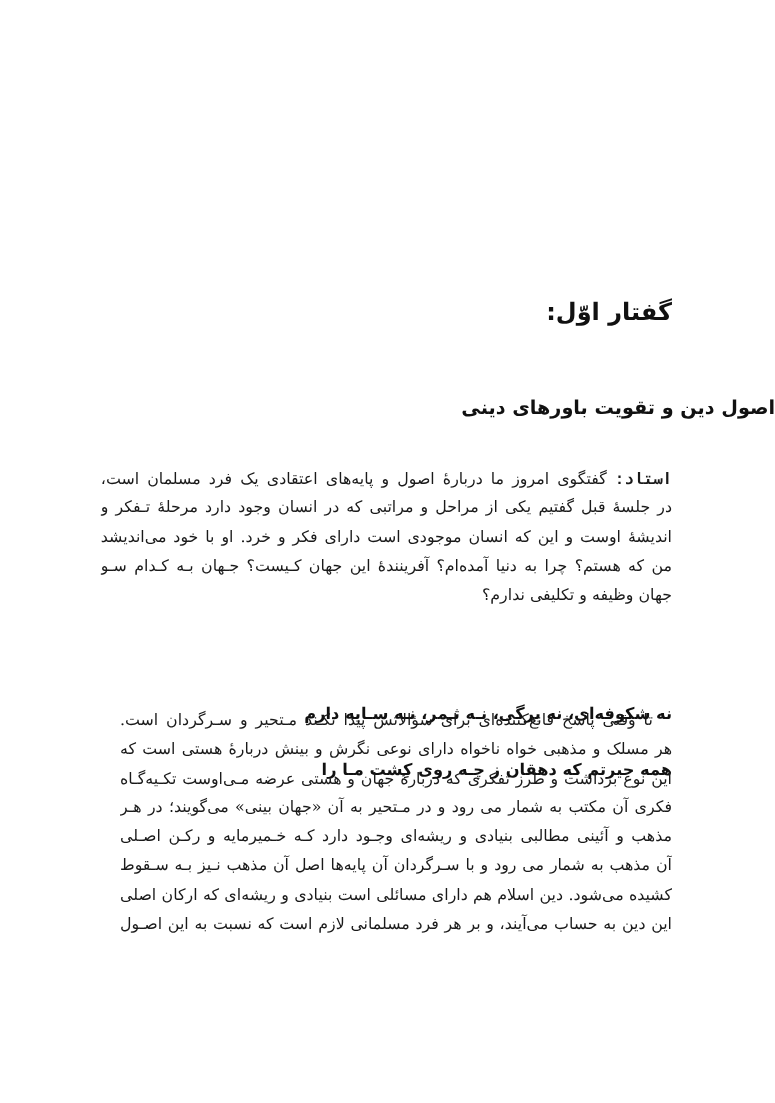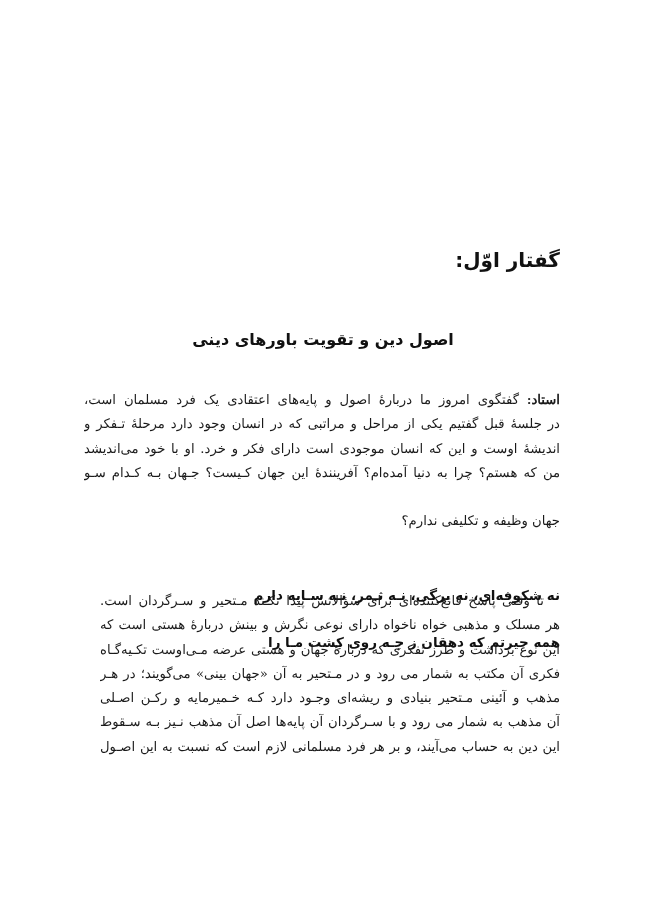--- a/index.html
+++ b/index.html
@@ -7,35 +7,35 @@
       width: 646px; height: 919px; position: relative; overflow: hidden;
       font-family: "DejaVu Sans", "Liberation Sans", sans-serif;
       color: #1a1a1a;
     }
     .page { position: absolute; left: 0; top: 0; width: 646px; height: 753px; }
     .chapter-title {
       position: absolute; right: 86px; top: 248px;
       font-size: 20px; font-weight: bold; direction: rtl; color: #111;
     }
     .section-title {
-      position: absolute; left: 0; right: 0; top: 330px; text-align: center;
+      position: absolute; left: 0; right: 0; top: 330px; 
       font-size: 16px; font-weight: bold; direction: rtl; color: #111;
     }
     .body-block {
       position: absolute; left: 84px; right: 86px;
       direction: rtl; font-family: "DejaVu Serif", "Liberation Serif", serif;
       font-size: 13.2px; color: #1a1a1a;
     }
     .line {
       display: block; height: 24.3px; line-height: 24.3px;
       text-align: justify; text-align-last: justify; white-space: nowrap;
       overflow: hidden;
     }
-    .line.last { text-align-last: right; margin-top: 24px; }
-    .speaker { font-weight: bold; font-family: Liberation Serif, serif; }
+    .line.last { text-align-last: right; }
+    .speaker { font-weight: bold; font-family: Liberation Mono, monospace; }
     .p1 { top: 388px; }
     .poem { position: absolute; right: 86px; top: 562px; direction: rtl;
       font-family: "DejaVu Sans", sans-serif; font-weight: bold; font-size: 13.5px; color: #111; }
     .poem .verse { display: block; height: 27px; line-height: 27px; white-space: nowrap; margin-top: 20px; }
     .p2 { top: 589px; margin-left: 16px; }
     .p2 .line.first { padding-right: 16px; }
   </style>
 </head>
 <body>
 
@@ -56,18 +56,19 @@
   <div class="poem">
     <span class="verse">نه شکوفه‌ای، نه برگی، نـه ثـمر، نـه سـایه دارم</span>
     <span class="verse">همه حیرتم که دهقان ز چـه روی کِشت مـا را</span>
   </div>
 
   <div class="body-block p2">
     <span class="line first">تا وقتی پاسخ قانع‌کننده‌ای برای سؤالاتش پیدا نکـند مـتحیر و سـرگردان است.</span>
     <span class="line">هر مسلک و مذهبی خواه ناخواه دارای نوعی نگرش و بینش دربارۀ هستی است که</span>
     <span class="line">این نوع برداشت و طرز تفکری که دربارۀ جهان و هستی عرضه مـی‌اوست تکـیه‌گـاه</span>
     <span class="line">فکری آن مکتب به شمار می رود و در مـتحیر به آن «جهان بینی» می‌گویند؛ در هـر</span>
-    <span class="line">مذهب و آئینی مـتحیر بنیادی و ریشه‌ای وجـود دارد کـه خـمیرمایه و رکـن اصـلی</span>
+    <span class="line">مذهب و آئینی مطالبی بنیادی و ریشه‌ای وجـود دارد کـه خـمیرمایه و رکـن اصـلی</span>
     <span class="line">آن مذهب به شمار می رود و با سـرگردان آن پایه‌ها اصل آن مذهب نـیز بـه سـقوط</span>
+    <span class="line">کشیده می‌شود. دین اسلام هم دارای مسائلی است بنیادی و ریشه‌ای که ارکان اصلی</span>
     <span class="line">این دین به حساب می‌آیند، و بر هر فرد مسلمانی لازم است که نسبت به این اصـول</span>
   </div>
 
 </div>
 
 </body></html>

